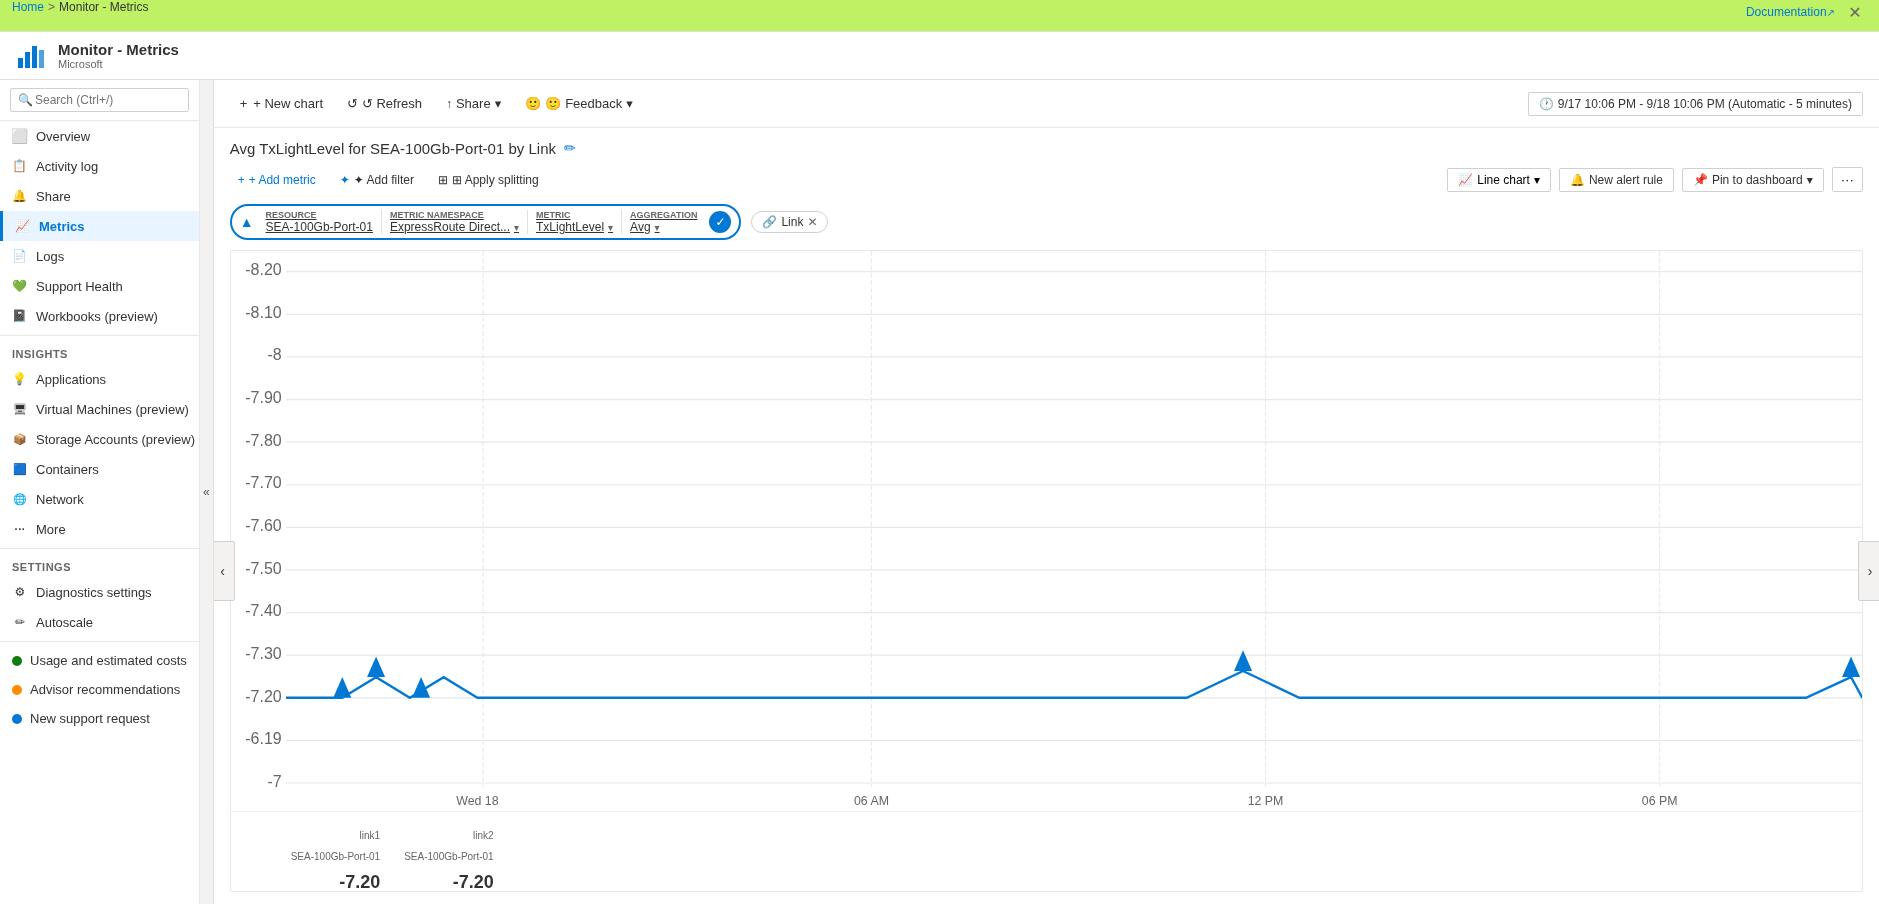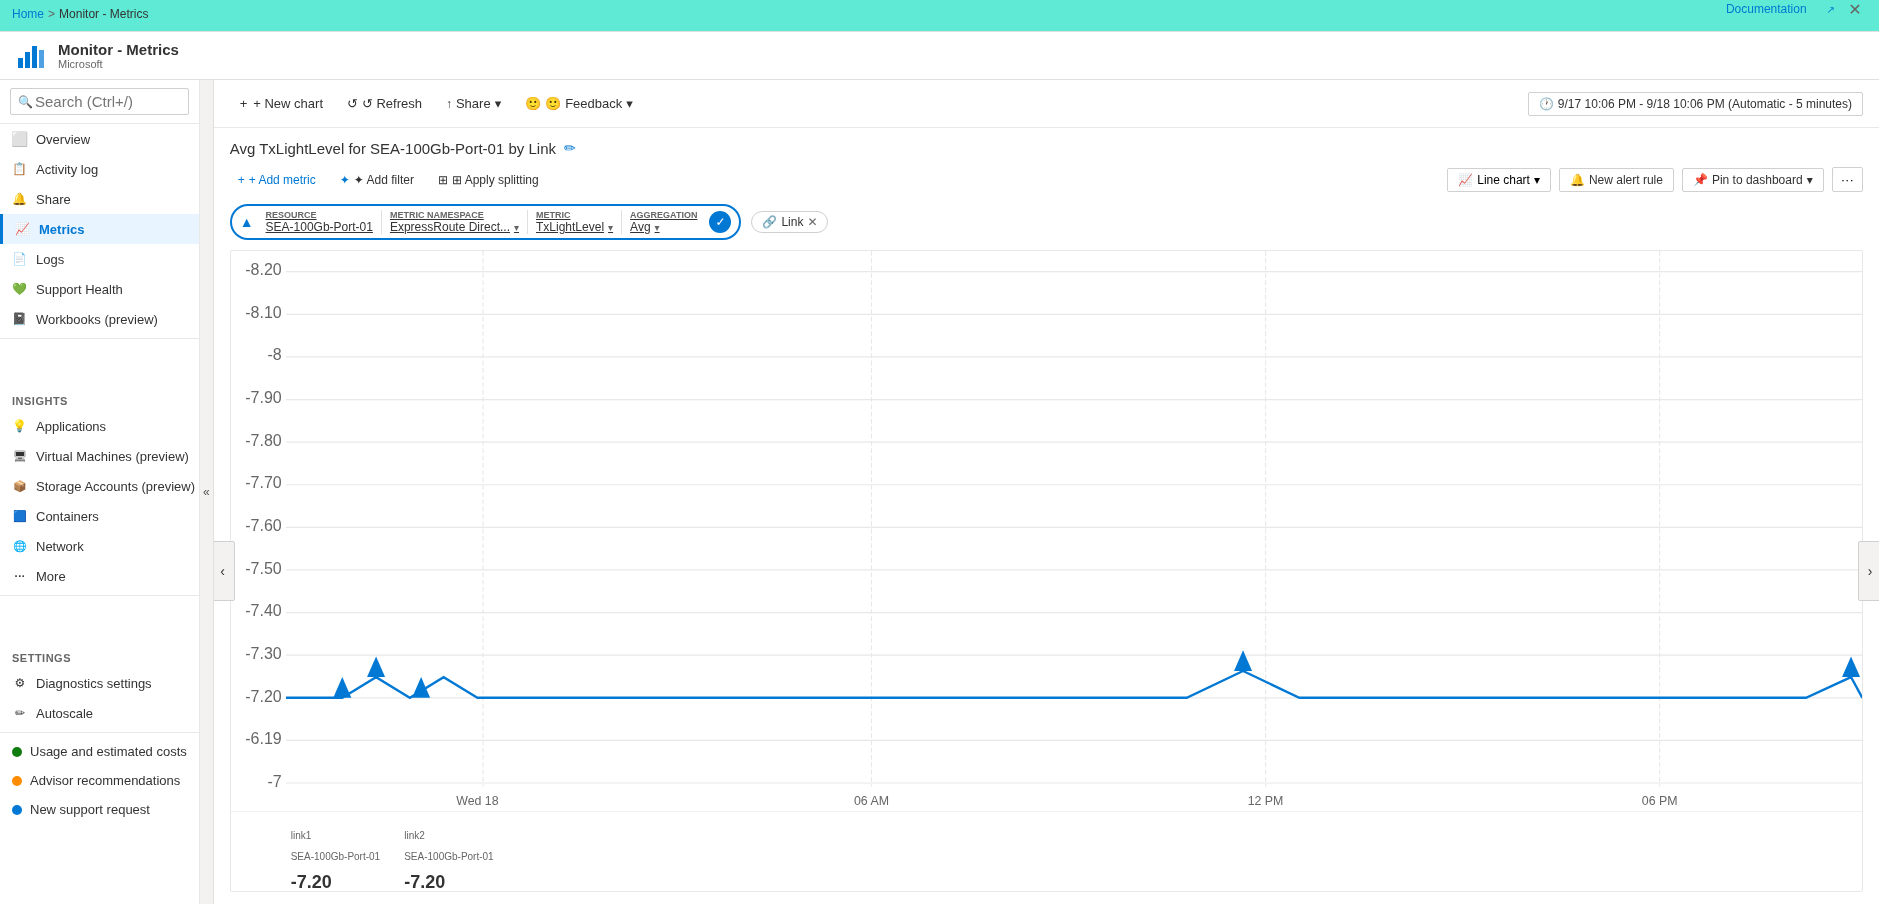--- a/index.html
+++ b/index.html
@@ -1,19 +1,19 @@
 <!DOCTYPE html>
 <html><head>
   <meta charset="utf-8">
   <style>
     * { box-sizing: border-box; margin: 0; padding: 0; }
     body { font-family: 'Segoe UI', Arial, sans-serif; font-size: 13px; color: #333; background: #fff; display: flex; flex-direction: column; height: 904px; overflow: hidden; }
 
     
-    .top-bar { height: 32px; background: #5eead4; border-bottom: 1px solid #e0e0e0; display: flex; align-items: flex-end; padding: 10px 12px; gap: 6px; }
+    .top-bar { height: 32px; background: #bef264; border-bottom: 1px solid #e0e0e0; display: flex; align-items: flex-start; padding: 0 12px; gap: 6px; }
     .top-bar-breadcrumb { display: flex; align-items: center; gap: 4px; font-size: 12px; color: #0078d4; }
     .top-bar-doc { margin-left: auto; display: flex; align-items: center; gap: 8px; }
     .close-btn { width: 24px; height: 24px; display: flex; align-items: center; justify-content: center; cursor: pointer; color: #666; font-size: 16px; }
 
     
     .app-header { height: 48px; background: #fff; border-bottom: 1px solid #e0e0e0; display: flex; align-items: center; padding: 0 16px; gap: 10px; }
     .app-icon { width: 32px; height: 32px; display: flex; align-items: center; justify-content: center; }
     .app-title-block { display: flex; flex-direction: column; }
     .app-title { font-size: 15px; font-weight: 600; color: #333; }
     .app-subtitle { font-size: 11px; color: #666; }
@@ -21,21 +21,21 @@
     
     .main-layout { display: flex; flex: 1; overflow: hidden; }
 
     
     .sidebar { width: 200px; background: #fff; border-right: 1px solid #e8e8e8; display: flex; flex-direction: column; overflow-y: auto; flex-shrink: 0; }
     .sidebar-search { padding: 8px 10px; border-bottom: 1px solid #e8e8e8; }
     .sidebar-search input { width: 100%; border: 1px solid #d0d0d0; border-radius: 2px; padding: 4px 8px; font-size: 12px; color: #333; }
     .sidebar-item { display: flex; align-items: center; gap: 8px; padding: 7px 12px; cursor: pointer; font-size: 13px; color: #333; white-space: nowrap; }
     .sidebar-item.active { background: #e8f4ff; color: #0078d4; font-weight: 600; border-left: 3px solid #0078d4; }
     .sidebar-item.active .si-icon { color: #0078d4; }
-    .sidebar-section { padding: 8px 12px 4px; font-size: 11px; font-weight: 600; color: #666; text-transform: uppercase; letter-spacing: 0.5px; margin-top: 44px; }
+    .sidebar-section { padding: 8px 12px 4px; font-size: 11px; font-weight: 600; color: #666; text-transform: uppercase; letter-spacing: 0.5px; }
     .si-icon { width: 16px; height: 16px; display: flex; align-items: center; justify-content: center; font-size: 14px; flex-shrink: 0; }
     .si-dot { width: 10px; height: 10px; border-radius: 50%; flex-shrink: 0; }
 
     
     .content { flex: 1; display: flex; flex-direction: column; overflow: hidden; background: #fff; position: relative; }
 
     
     .toolbar { height: 48px; border-bottom: 1px solid #e8e8e8; display: flex; align-items: center; padding: 0 16px; gap: 4px; }
     .toolbar-btn { display: flex; align-items: center; gap: 4px; padding: 5px 10px; border: none; background: transparent; cursor: pointer; color: #333; font-size: 13px; border-radius: 2px; }
     .toolbar-time { margin-left: auto; border: 1px solid #d0d0d0; border-radius: 2px; padding: 4px 10px; font-size: 12px; color: #333; display: flex; align-items: center; gap: 4px; cursor: pointer; }
@@ -72,42 +72,42 @@
     
     .chart-graph { flex: 1; position: relative; border: 1px solid #e8e8e8; border-radius: 2px; background: #fff; min-height: 0; }
     .chart-nav-left { position: absolute; left: -20px; top: 50%; transform: translateY(-50%); background: #f3f2f1; border: 1px solid #d0d0d0; width: 24px; height: 60px; display: flex; align-items: center; justify-content: center; cursor: pointer; border-radius: 2px; z-index: 10; font-size: 14px; color: #333; }
     .chart-nav-right { position: absolute; right: -20px; top: 50%; transform: translateY(-50%); background: #f3f2f1; border: 1px solid #d0d0d0; width: 24px; height: 60px; display: flex; align-items: center; justify-content: center; cursor: pointer; border-radius: 2px; z-index: 10; font-size: 14px; color: #333; }
 
     
     .chart-svg-wrapper { width: 100%; height: calc(100% - 80px); position: absolute; top: 0; left: 0; }
 
     
     .chart-legend { position: absolute; bottom: 0; left: 0; right: 0; height: 80px; display: flex; gap: 24px; padding: 8px 60px; border-top: 1px solid #f0f0f0; }
-    .legend-item { display: flex; flex-direction: column; gap: 10px; }
+    .legend-item { display: flex; flex-direction: column; gap: 10px; text-align: right; }
     .legend-color-bar { width: 32px; height: 4px; border-radius: 2px; }
     .legend-name { font-size: 10px; color: #666; }
     .legend-value { font-size: 18px; font-weight: 600; color: #333; }
 
     
     .y-labels { position: absolute; left: 0; top: 0; bottom: 80px; width: 55px; display: flex; flex-direction: column; justify-content: space-between; padding: 10px 4px 20px; }
     .y-label { font-size: 16px; color: #666; text-align: right; }
 
     .sidebar-divider { height: 1px; background: #e8e8e8; margin: 4px 0; }
   </style>
 </head>
 <body>
 
 <div class="top-bar">
   <div class="top-bar-breadcrumb">
     <span style="cursor:pointer;color:#0078d4;font-size:12px;">Home</span>
     <span style="color:#666;font-size:12px;">&gt;</span>
     <span style="color:#333;font-size:12px;">Monitor - Metrics</span>
   </div>
   <div class="top-bar-doc">
-    <a style="color:#0078d4;font-size:12px;display:flex;align-items:center;gap:20px;text-decoration:none;cursor:pointer;margin-left:28px;">
+    <a style="color:#0078d4;font-size:12px;display:flex;align-items:center;gap:0;text-decoration:none;cursor:pointer;margin-left:28px;">
       <span>Documentation</span>
       <span style="font-size:10px;">↗</span>
     </a>
     <div class="close-btn">✕</div>
   </div>
 </div>
 
 <div class="app-header">
   <div class="app-icon">
     <svg width="32" height="32" viewBox="0 0 32 32">
@@ -120,21 +120,21 @@
   <div class="app-title-block">
     <span class="app-title">Monitor - Metrics</span>
     <span class="app-subtitle">Microsoft</span>
   </div>
 </div>
 
 <div class="main-layout">
 
   <div class="sidebar">
     <div class="sidebar-search" style="position:relative;">
-      <input type="text" style="width: 100%; border: 1px solid rgb(208, 208, 208); border-radius: 2px; padding: 4px 8px 4px 24px; font-size: 15px;" placeholder="Search (Ctrl+/)">
+      <input type="text" style="width: 100%; border: 1px solid rgb(208, 208, 208); border-radius: 2px; padding: 4px 8px 4px 24px; font-size: 12px;" placeholder="Search (Ctrl+/)">
       <span style="position:absolute;left:18px;top:50%;transform:translateY(-50%);color:#666;font-size:12px;">🔍</span>
     </div>
 
     <div class="sidebar-item">
       <span class="si-icon">⬜</span>
       <span>Overview</span>
     </div>
     <div class="sidebar-item">
       <span class="si-icon" style="font-size:12px;">📋</span>
       <span>Activity log</span>

